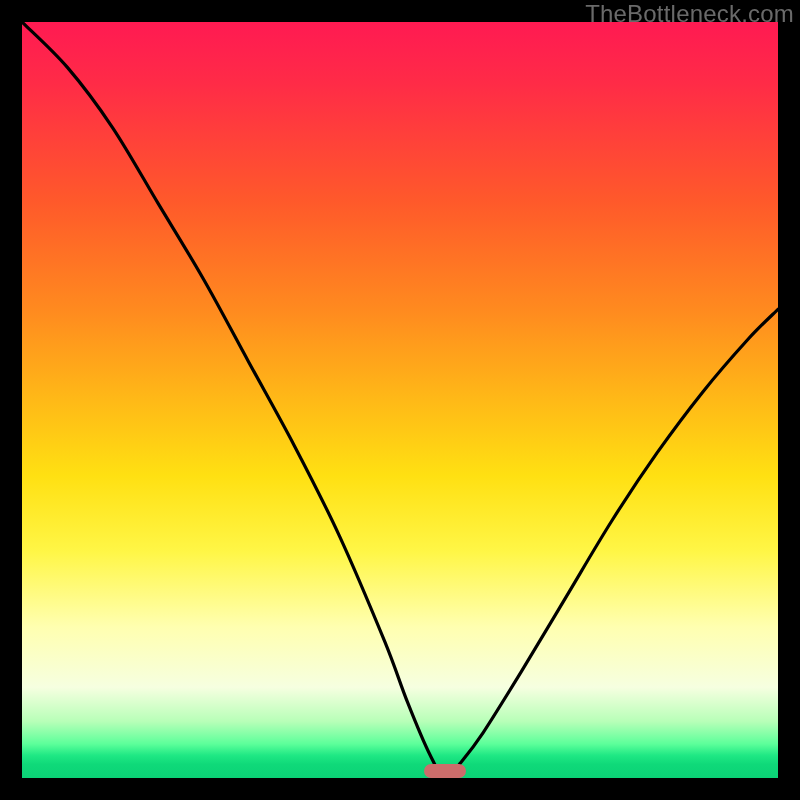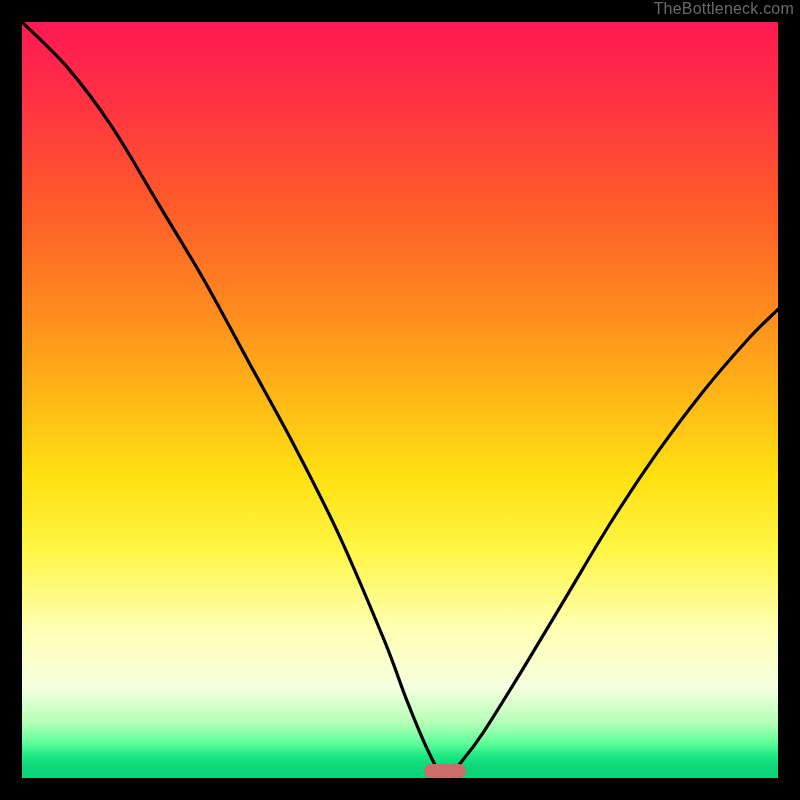--- a/index.html
+++ b/index.html
@@ -58,21 +58,21 @@
     border-radius: 7px;
     background: #cc6d6b;
     left: 405px;
     top: 742px; 
   }
   .watermark {
     position: absolute;
     top: 0px;
     right: 6px;
     color: #6a6a6a;
-    font-size: 16px;
+    font-size: 24px;
     font-weight: 400;
     letter-spacing: 0.2px;
     user-select: none;
   }
 </style>
 </head>
 <body>
 
 <div class="watermark">TheBottleneck.com</div>
 

